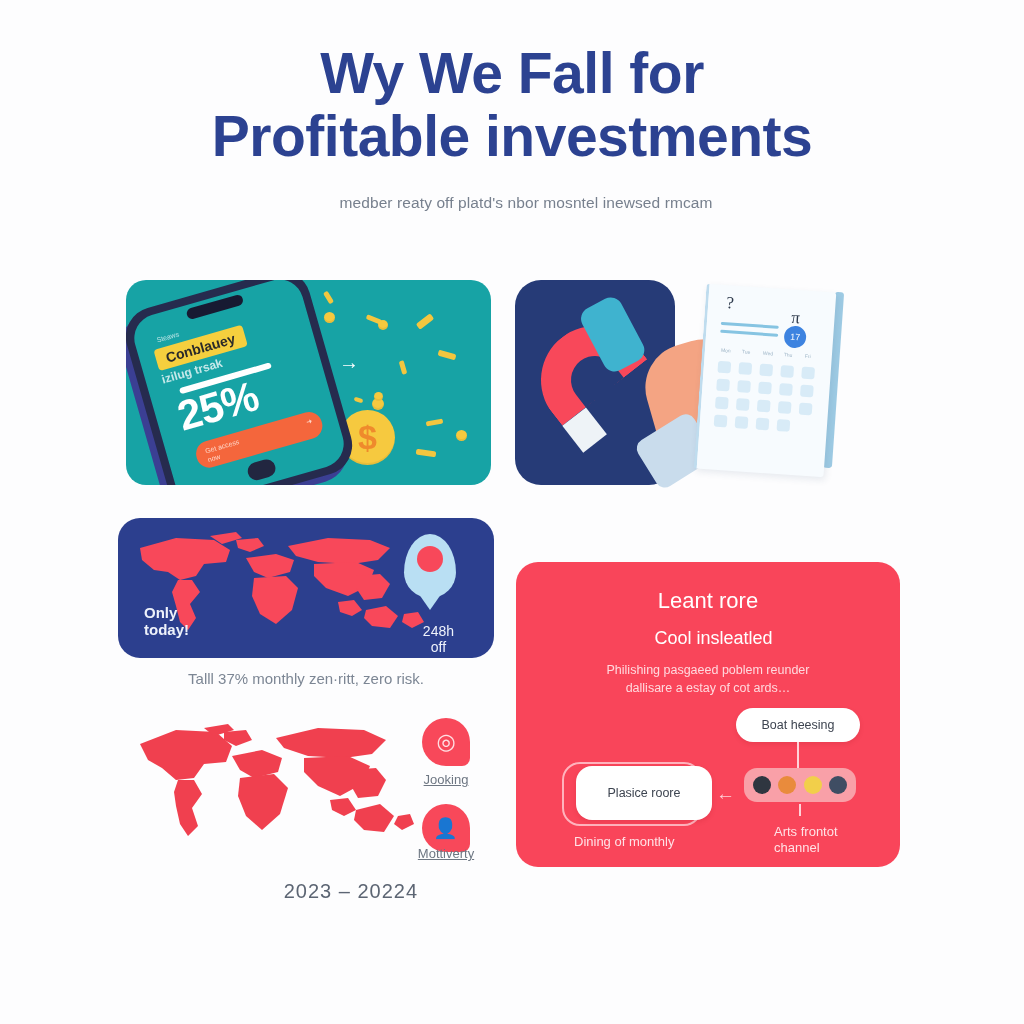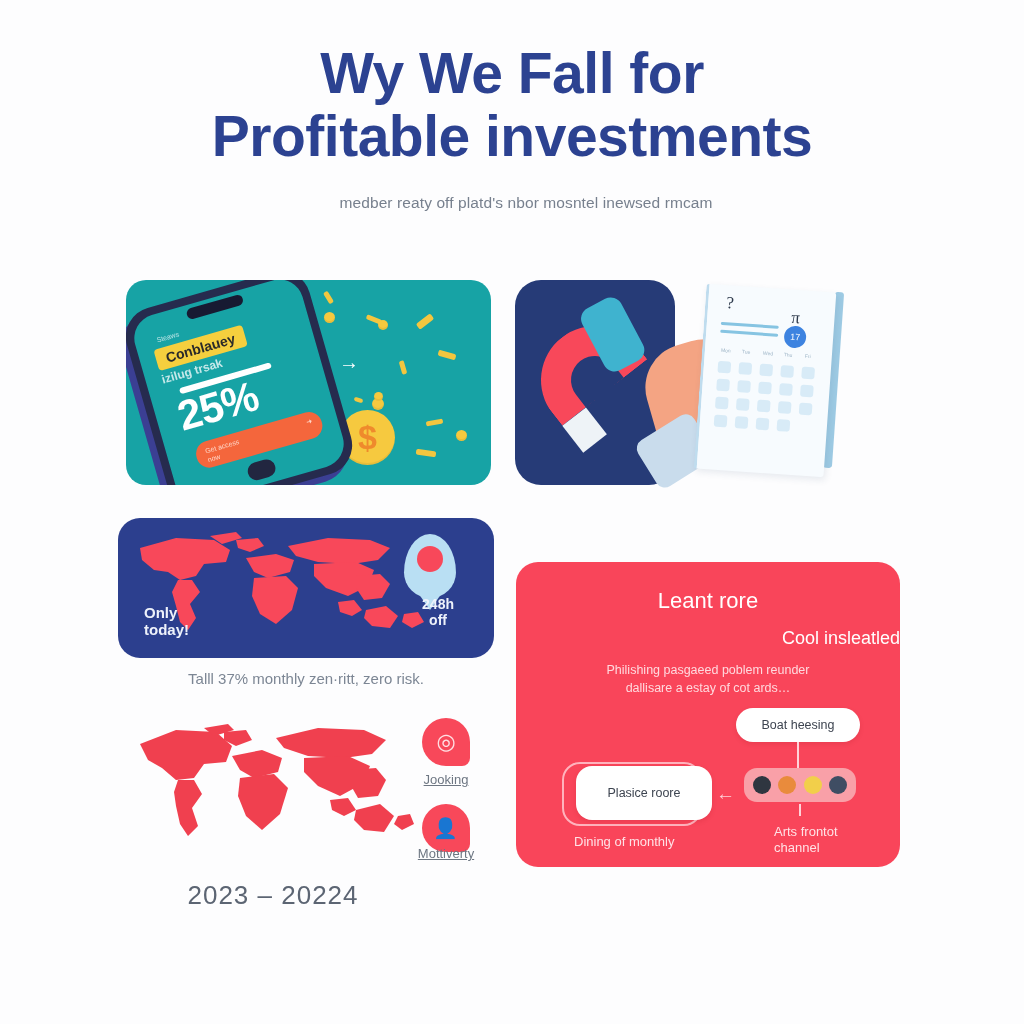--- a/index.html
+++ b/index.html
@@ -133,31 +133,31 @@
   .pin-body{
     position:absolute;inset:0;background:#b9dff3;
     border-radius:50% 50% 50% 50%/60% 60% 40% 40%;
   }
   .pin-point{
     position:absolute;left:50%;bottom:-12px;transform:translateX(-50%);
     width:0;height:0;border-left:14px solid transparent;border-right:14px solid transparent;border-top:20px solid #b9dff3;
   }
   .pin-dot{position:absolute;left:13px;top:12px;width:26px;height:26px;border-radius:50%;background:#f8485a;}
   .pin-label{
-    position:absolute;right:40px;bottom:30px;color:#eef2fb;
-    font-size:14px;line-height:16px;text-align:center;font-weight:bold;
+    position:absolute;right:40px;bottom:3px;color:#eef2fb;
+    font-size:14px;line-height:16px;text-align:center;font-weight:normal;
   }
   .caption{
     position:absolute;color:#7c8694;font-size:15px;text-align:center;
   }
 
   
   #red-panel{left:516px;top:562px;width:384px;height:305px;background:#f9455a;border-radius:22px;}
   .red-h1{position:absolute;left:0;right:0;top:26px;text-align:center;color:#fff;font-size:22px;font-weight:normal;}
-  .red-h2{position:absolute;left:11px;right:0;top:66px;text-align:right;color:#fff;font-size:18px;}
+  .red-h2{position:absolute;left:11px;right:0;top:66px;text-align:center;color:#fff;font-size:18px;}
   .red-body{
     position:absolute;left:30px;right:30px;top:99px;text-align:center;
     color:#ffd9de;font-size:12.5px;line-height:18px;
   }
   .pill{
     position:absolute;background:#fff;border-radius:17px;
     display:flex;align-items:center;justify-content:center;
     color:#3d4450;font-size:12.5px;
     box-shadow:0 2px 5px rgba(120,0,20,.12);
   }
@@ -180,22 +180,22 @@
   
   #bottom-map{position:absolute;left:128px;top:712px;width:290px;height:150px;}
   .dot-ico{
     position:absolute;width:48px;height:48px;background:#f8485a;
     border-radius:50% 50% 8px 50%;
     display:flex;align-items:center;justify-content:center;
     color:#ffdfe3;font-size:22px;
   }
   .ico-label{position:absolute;color:#6d7682;font-size:13px;text-align:center;width:80px;text-decoration:underline;}
   .years{
-    position:absolute;left:128px;top:880px;width:290px;text-align:center;
-    color:#5c6573;font-size:26px;letter-spacing:1px;
+    position:absolute;left:128px;top:880px;width:290px;text-align:right;
+    color:#5c6573;font-size:20px;letter-spacing:1px;
   }
 
   svg.mapsvg{display:block;width:100%;height:100%;}
 </style>
 </head>
 <body>
 
 <div class="page">
 
   <div class="header">

